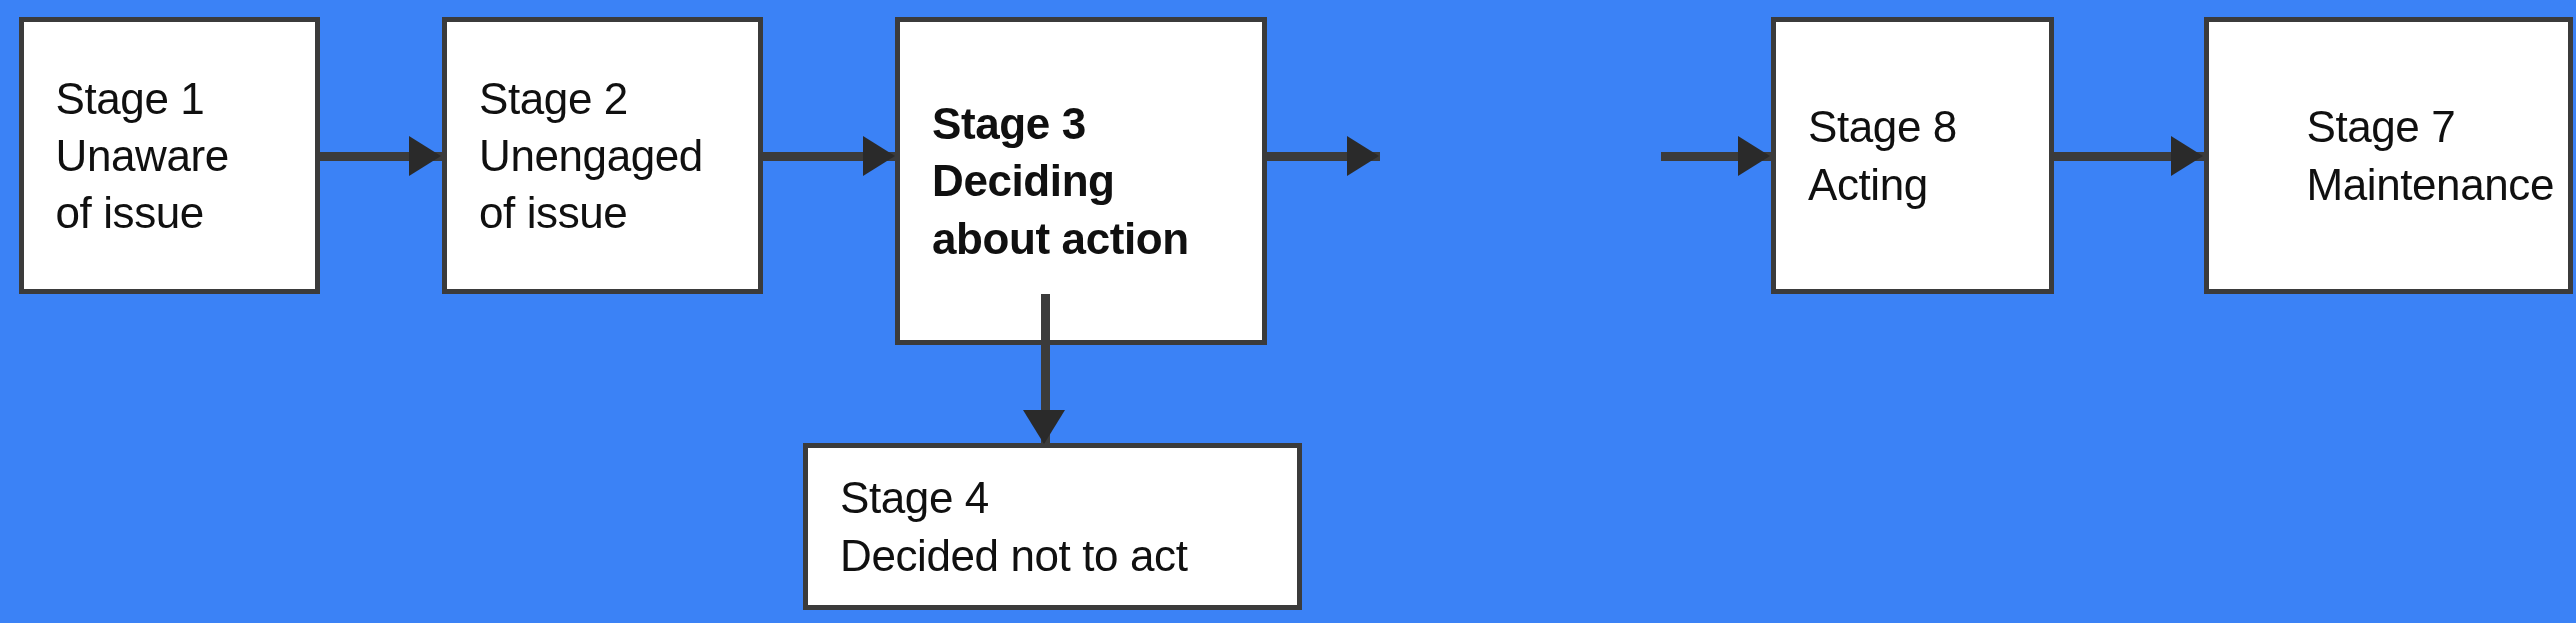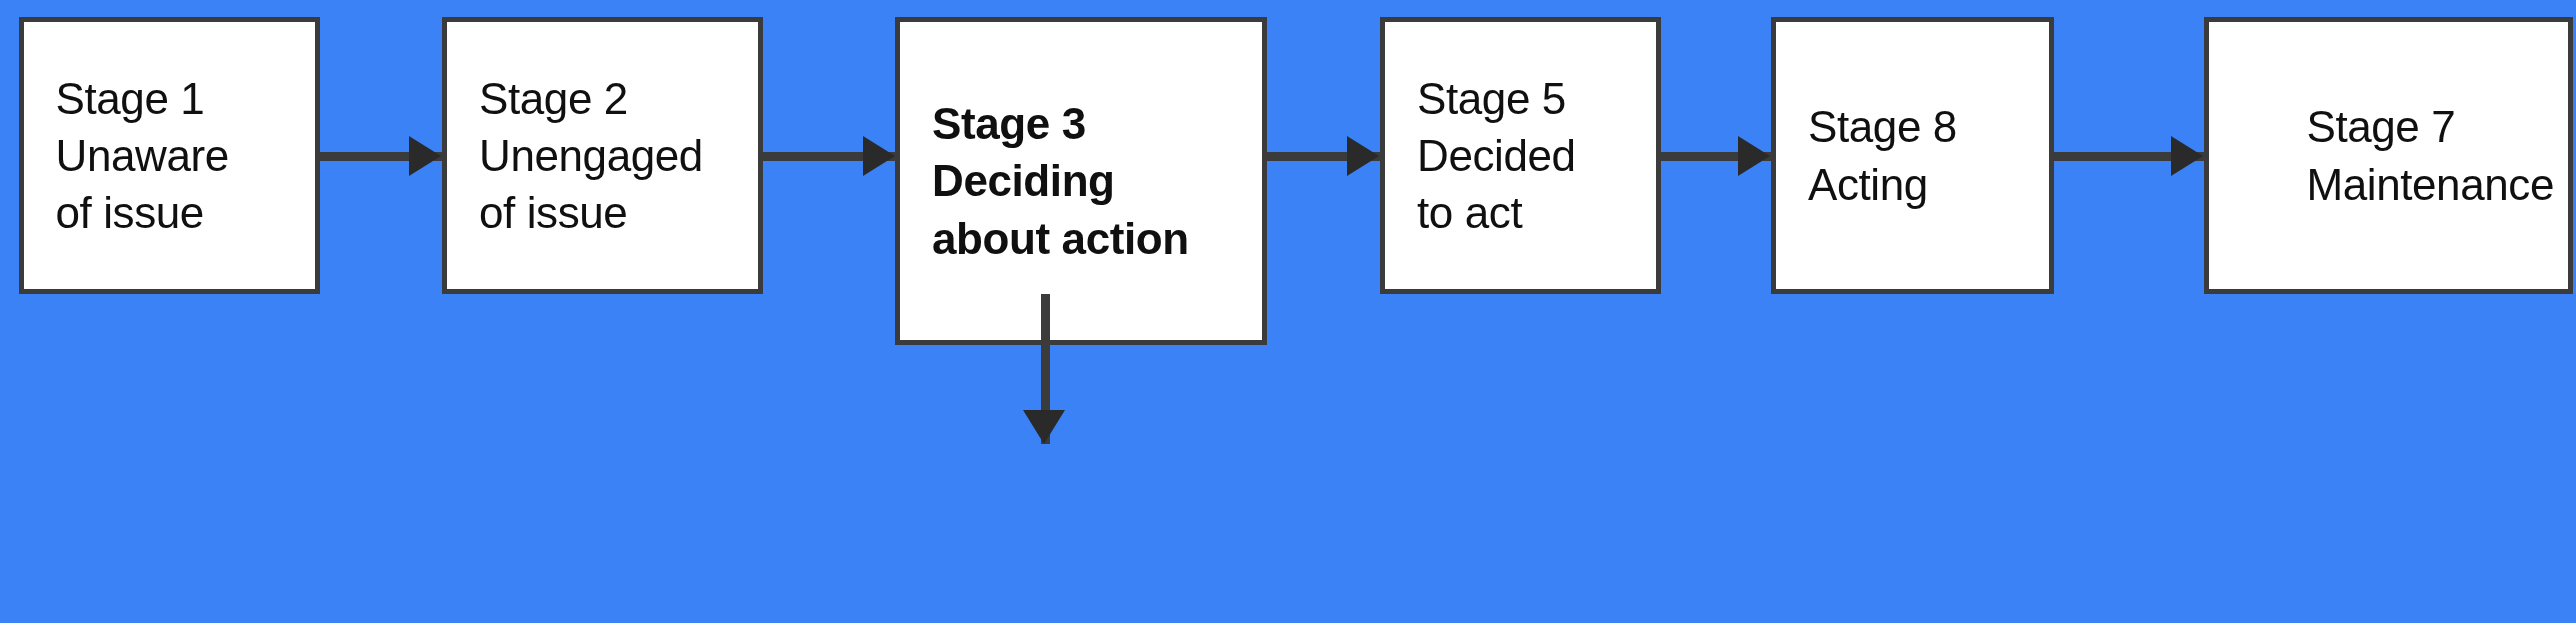--- a/index.html
+++ b/index.html
@@ -95,36 +95,35 @@
 Unengaged
 of issue</div>
   </div>
 
   <div class="stage-box" style="left: 895px; top: 17px; width: 372px; height: 328px; border-color: rgb(59, 59, 59); font-weight: bold;">
     <div class="stage-text">Stage 3
 Deciding
 about action</div>
   </div>
 
-  <div class="stage-box" style="left: 1380px; top: 17px; width: 281px; height: 277px; border-color: rgb(59, 59, 59);">
-    <div class="stage-text">Stage 5
-Decided
-to act</div>
-  </div>
 
   <div class="stage-box" style="left: 1771px; top: 17px; width: 283px; height: 277px; border-color: rgb(59, 59, 59);">
     <div class="stage-text">Stage 8
 Acting</div>
   </div>
 
   <div class="stage-box" style="left: 2204px; top: 17px; width: 369px; height: 277px; border-color: rgb(59, 59, 59); align-items: flex-end;">
     <div class="stage-text">Stage 7
 Maintenance</div>
   </div>
 
+  <div class="stage-box" style="left: 803px; top: 443px; width: 499px; height: 167px; border-color: rgb(59, 59, 59);">
+    <div class="stage-text">Stage 4
+Decided not to act</div>
+  </div>
 
   <div class="arrow-h" style="left: 319px; top: 156px; width: 123px;">
     <div class="shaft" style="width: 123px; background: rgb(59, 59, 59);"></div>
     <div class="head" style="left: 90px; border-left-color: rgb(42, 42, 42);"></div>
   </div>
 
   <div class="arrow-h" style="left: 763px; top: 156px; width: 132px;">
     <div class="shaft" style="width: 132px; background: rgb(59, 59, 59);"></div>
     <div class="head" style="left: 100px; border-left-color: rgb(42, 42, 42);"></div>
   </div>

